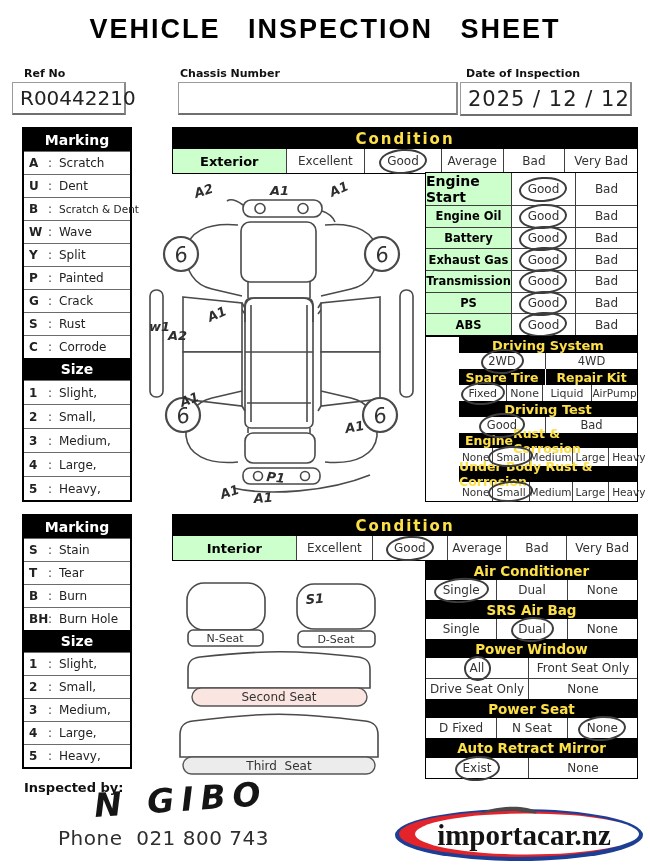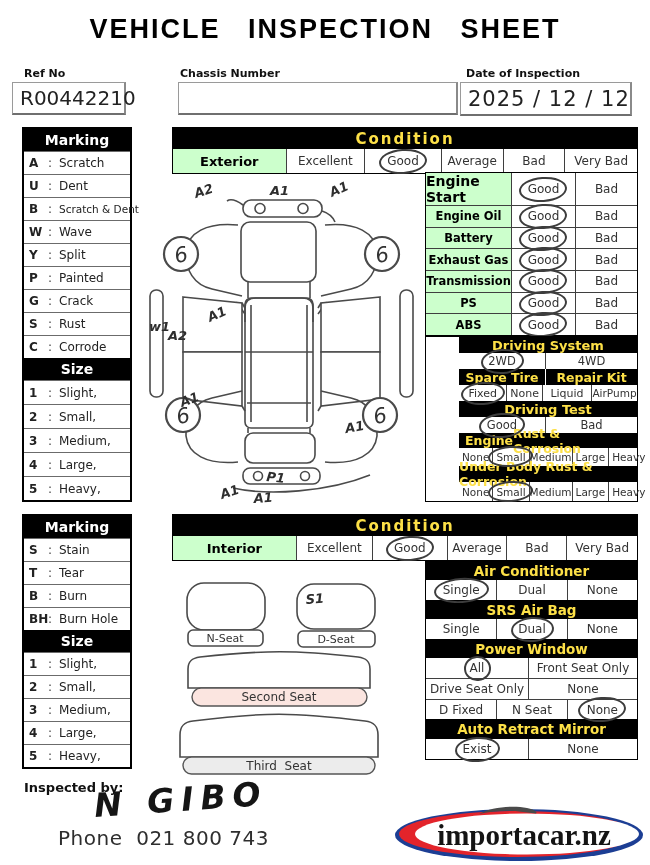--- a/index.html
+++ b/index.html
@@ -500,20 +500,21 @@
         </div>
     </div>
     <div class="crow" style="height:21px;">
       <div class="cell" style="width:103px;">
           <span class="opt">Drive Seat Only</span>
         </div>
       <div class="cell" style="width:110px;">
           <span class="opt">None</span>
         </div>
     </div>
+    <div class="bar" style="height:19px;font-size:13.5px;">Power Seat</div>
     <div class="crow" style="height:20px;">
       <div class="cell" style="width:71px;">
           <span class="opt">D Fixed</span>
         </div>
       <div class="cell" style="width:71px;">
           <span class="opt">N Seat</span>
         </div>
       <div class="cell" style="width:71px;">
           <span class="opt circled">None</span>
         </div>

